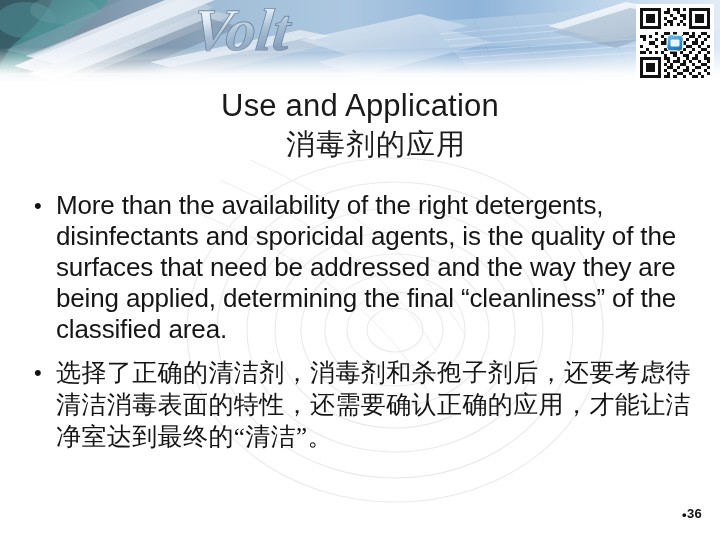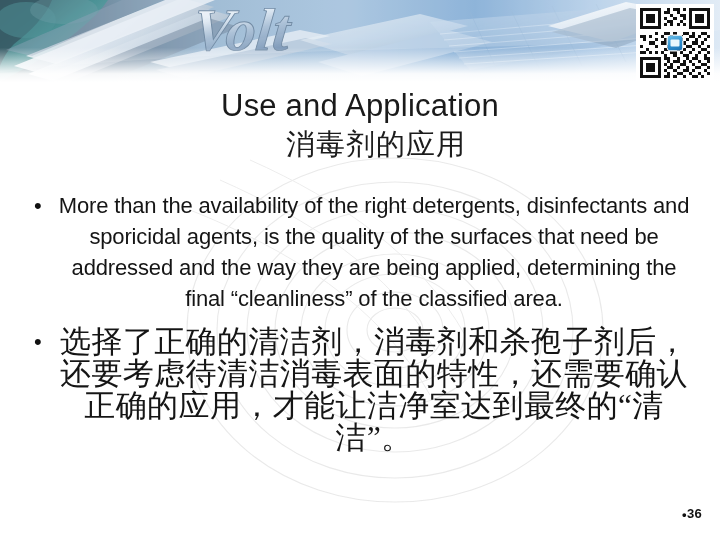--- a/index.html
+++ b/index.html
@@ -153,34 +153,32 @@
   .bullet-mark.zh {
     font-family: "Liberation Sans", "DejaVu Sans", sans-serif;
     font-size: 22px;
     line-height: 32px;
     padding-left: 6px;
   }
 
   .bullet-text-en {
     flex: 1 1 auto;
     font-family: "Liberation Sans", "DejaVu Sans", sans-serif;
-    font-size: 22px;
+    font-size: 26px;
     line-height: 31px;
     color: #151515;
     letter-spacing: -0.15px;
-    text-align: center;
   }
   .bullet-text-zh {
     flex: 1 1 auto;
     font-family: "Liberation Serif", "DejaVu Serif", serif;
-    font-size: 31px;
+    font-size: 25px;
     line-height: 32px;
     color: #151515;
     letter-spacing: 0.4px;
-    text-align: center;
   }
 
   
   .page-number {
     position: absolute;
     right: 18px;
     bottom: 18px;
     font-family: "Liberation Sans", "DejaVu Sans", sans-serif;
     font-size: 13px;
     font-weight: bold;

